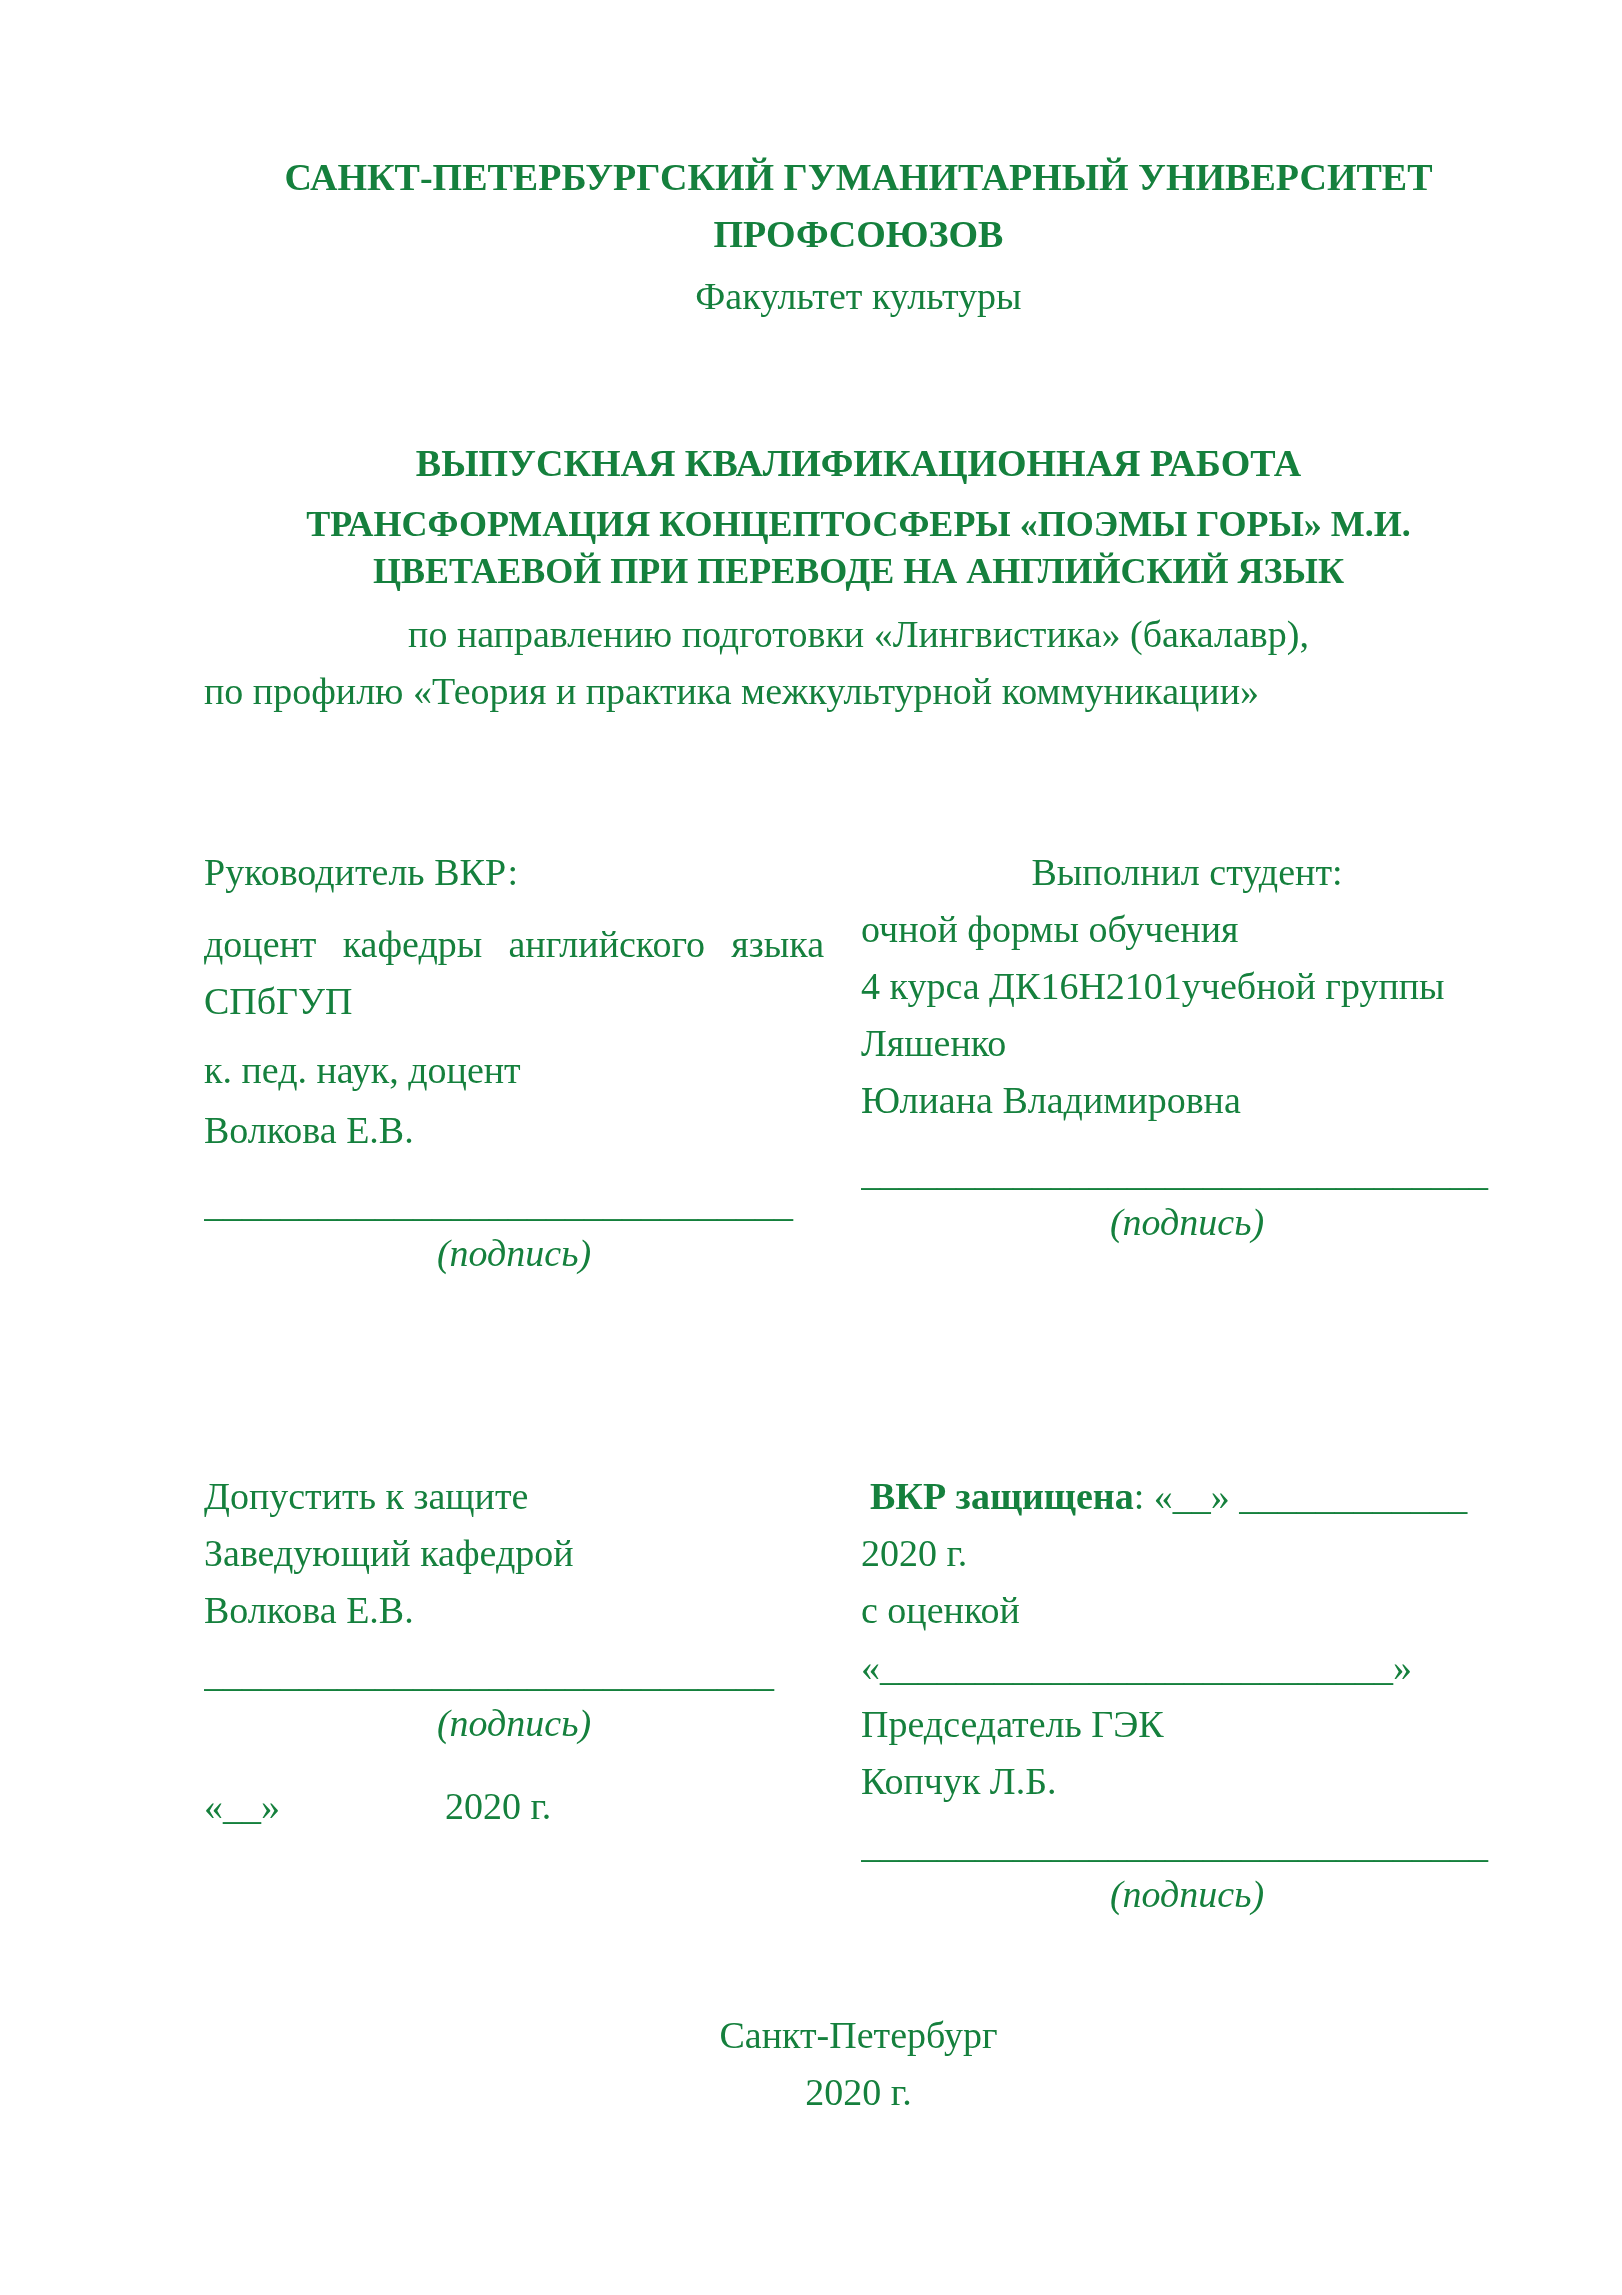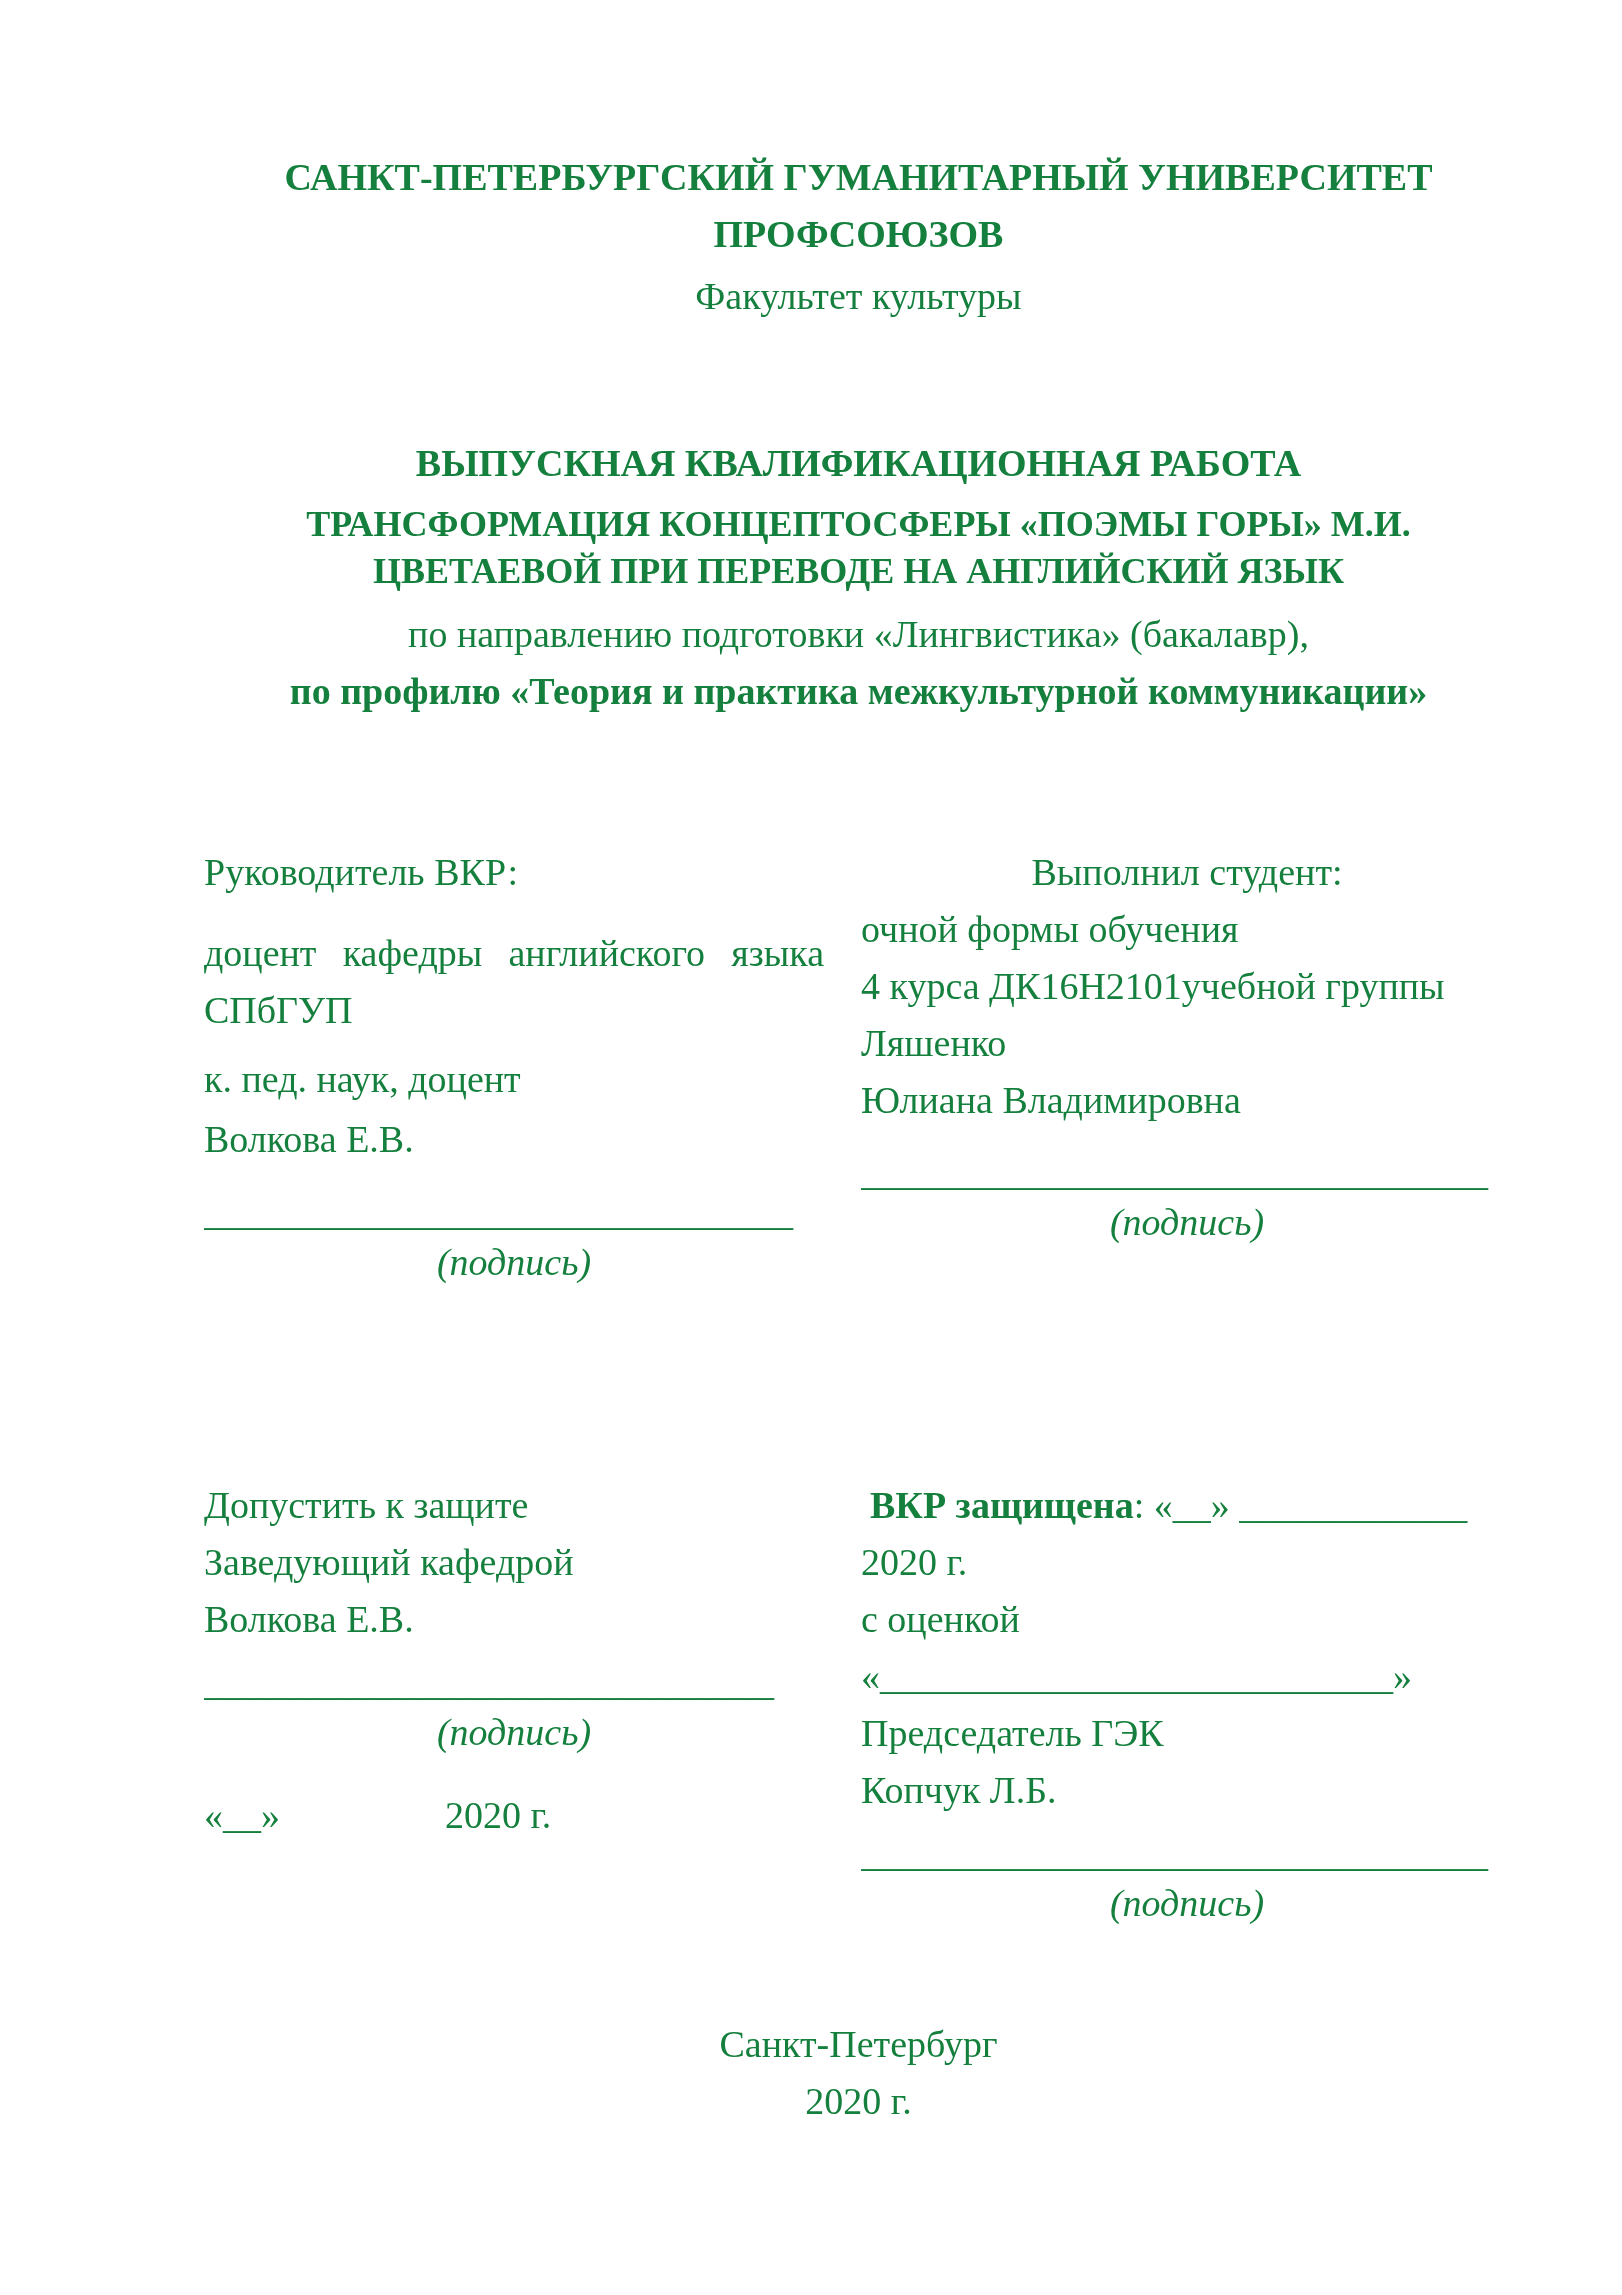--- a/index.html
+++ b/index.html
@@ -44,37 +44,35 @@
     font-weight: bold;
     font-size: 36px;
     line-height: 1.3;
     margin-top: 9.4px;
   }
   .program-line1 {
     text-align: center;
     margin-top: 11px;
   }
   .program-line2 {
-    text-align: center;
-    font-weight: bold;
   }
 
   .two-col {
     display: flex;
     justify-content: space-between;
   }
   .section-1 { margin-top: 124px; }
   .section-2 { margin-top: 196px; }
 
   .col-left  { width: 620px; }
   .col-right { width: 652px; }
 
   .justify {
     text-align: justify;
-    margin-top: 24px;
+    margin-top: 15px;
   }
   .degree-line { margin-top: 12.6px; }
   .name-line   { margin-top: 3.1px; }
 
   .sig-line {
     margin-top: 15.7px;
     white-space: nowrap;
     overflow: hidden;
   }
   .sig-line.tight { margin-top: 6.3px; }

